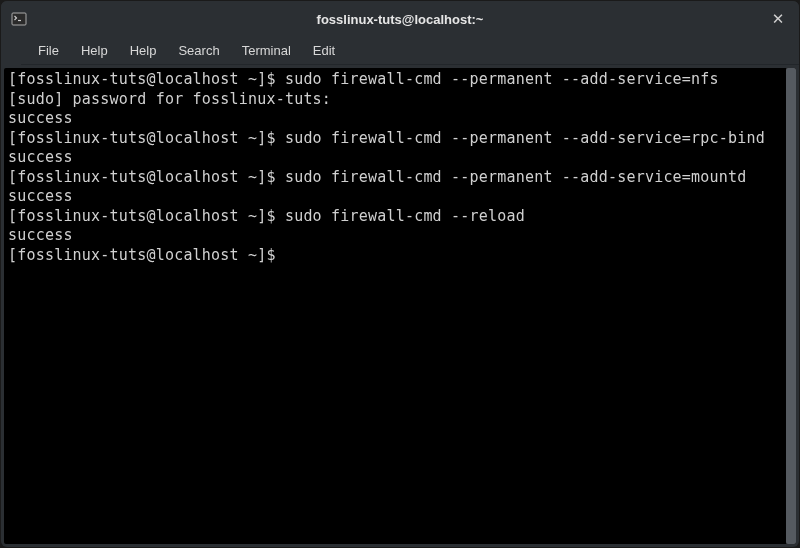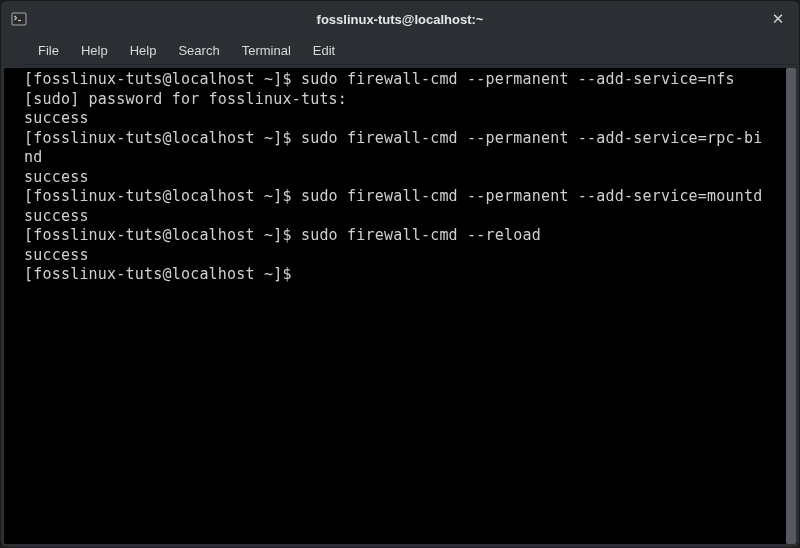--- a/index.html
+++ b/index.html
@@ -78,21 +78,21 @@
     }
     .terminal-wrap {
       flex: 1;
       display: flex;
       background: #000000;
       margin: 3px;
       border-radius: 2px;
     }
     .terminal {
       flex: 1;
-      padding: 2px 20px;
+      padding: 2px 4px;
       color: #d0d0d0;
       font-family: "DejaVu Sans Mono", "Liberation Mono", monospace;
       font-size: 15px;
       line-height: 1.30;
       white-space: pre-wrap;
       word-break: break-all;
       letter-spacing: 0.2px;
     }
     .scrollbar {
       width: 10px;

